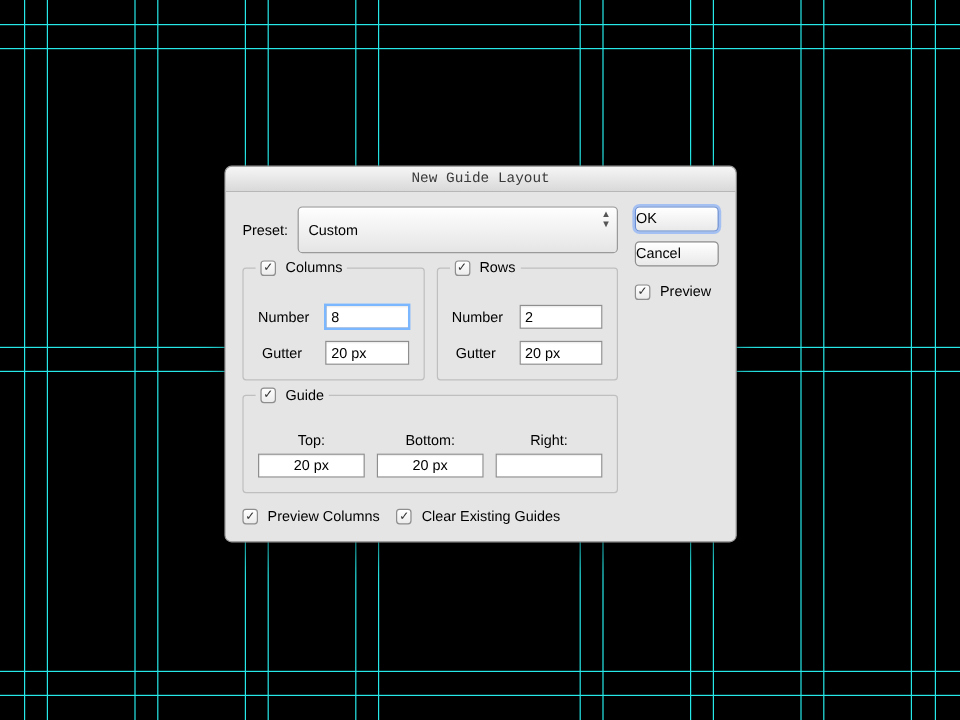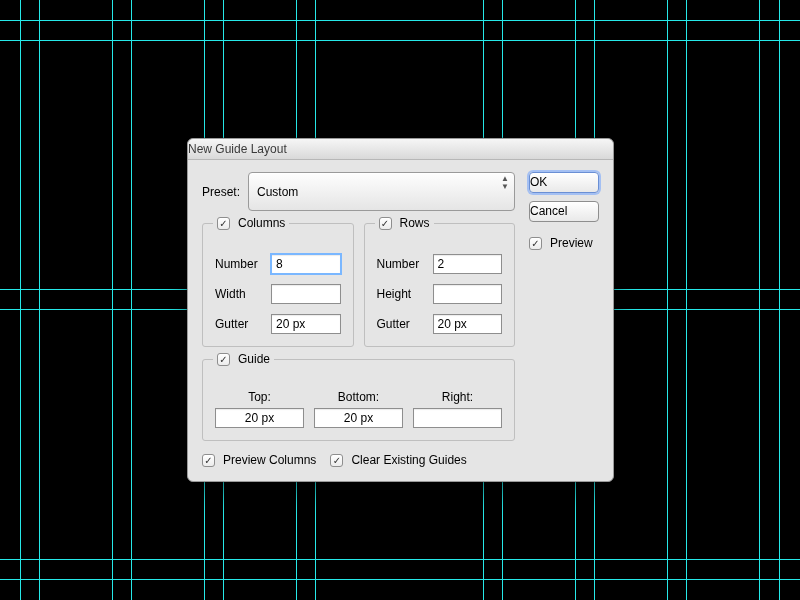--- a/index.html
+++ b/index.html
@@ -30,23 +30,25 @@
     border: 1px solid #9a9a9a;
     border-radius: 6px;
     box-shadow: 0 10px 25px rgba(0,0,0,0.5), 0 0 0 1px rgba(0,0,0,0.15);
   }
   .titlebar {
     height: 21px;
     border-top-left-radius: 6px;
     border-top-right-radius: 6px;
     background: linear-gradient(#f6f6f6, #d9d9d9);
     border-bottom: 1px solid #b7b7b7;
+    text-align: center;
     line-height: 21px;
     font-size: 12px;
     color: #3a3a3a;
+    font-family: Liberation Mono, monospace;
   }
   .body {
     padding: 12px 14px 14px 14px;
   }
   .row-preset {
     display: flex;
     align-items: center;
     gap: 8px;
     margin-bottom: 12px;
   }
@@ -116,21 +118,21 @@
   }
   .group-pair .group { flex: 1; margin-bottom: 0; }
   .field-row {
     display: flex;
     align-items: center;
     margin-bottom: 10px;
   }
   .field-row:last-child { margin-bottom: 0; }
   .field-label {
     width: 56px;
-    text-align: left;
+    text-align: center;
     padding-right: 16px;
   }
   .text-input {
     flex: 1;
     height: 20px;
     border: 1px solid #8e8e8e;
     background: #fff;
     padding: 0 4px;
     font-size: 12px;
     line-height: 18px;
@@ -215,41 +217,33 @@
           <div class="group">
             <div class="group-legend">
               <span class="checkbox">✓</span>
               <span>Columns</span>
             </div>
             <div class="field-row">
               <span class="field-label">Number</span>
               <div class="text-input focused">8</div>
             </div>
             <div class="field-row">
-              <span class="field-label">Width</span>
-              <div class="text-input"></div>
-            </div>
-            <div class="field-row">
               <span class="field-label">Gutter</span>
               <div class="text-input">20 px</div>
             </div>
           </div>
 
           <div class="group">
             <div class="group-legend">
               <span class="checkbox">✓</span>
               <span>Rows</span>
             </div>
             <div class="field-row">
               <span class="field-label">Number</span>
               <div class="text-input">2</div>
-            </div>
-            <div class="field-row">
-              <span class="field-label">Height</span>
-              <div class="text-input"></div>
             </div>
             <div class="field-row">
               <span class="field-label">Gutter</span>
               <div class="text-input">20 px</div>
             </div>
           </div>
         </div>
 
         <div class="group group-margin">
           <div class="group-legend">

